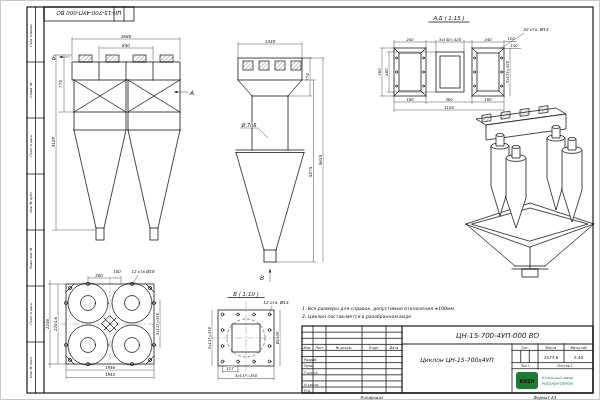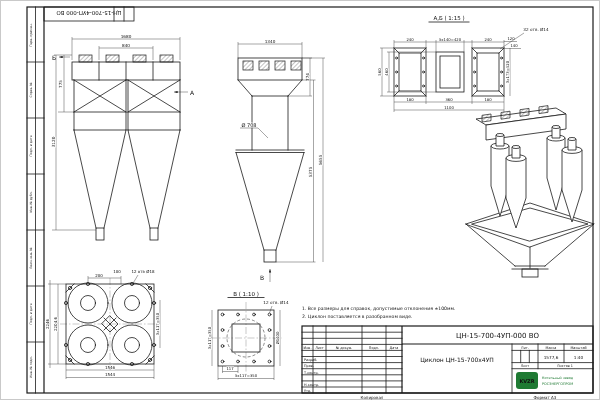--- a/index.html
+++ b/index.html
@@ -1,16 +1,16 @@
 <!DOCTYPE html>
 <html><head>
 <meta charset="utf-8">
 <style>
   html,body{margin:0;padding:0;background:#fff;}
-  .sheet{position:relative;width:600px;height:400px;background:#fff;overflow:hidden;}
+  .sheet{position:relative;width:600px;height:400px;background:#fff;overflow:hidden;font-style:italic;}
   svg text{font-family:"DejaVu Sans",sans-serif;fill:#111;}
   .s   {stroke:#1a1a1a;stroke-width:.8;fill:none;stroke-linecap:square;}
   .sf  {stroke:#1a1a1a;stroke-width:.8;fill:#fff;}
   .thk {stroke:#1a1a1a;stroke-width:1.2;fill:none;}
   .d   {stroke:#3a3a3a;stroke-width:.45;fill:none;}
   .cl  {stroke:#777;stroke-width:.4;stroke-dasharray:7 2 1.5 2;fill:none;}
   .dash{stroke:#1a1a1a;stroke-width:.5;stroke-dasharray:3 2;fill:none;}
   .h   {fill:url(#hatch);stroke:#1a1a1a;stroke-width:.7;}
   .halo{paint-order:stroke fill;stroke:#fff;stroke-width:1.4px;}
   .t3 {font-size:3.1px}.t34{font-size:3.4px}.t38{font-size:3.8px}

